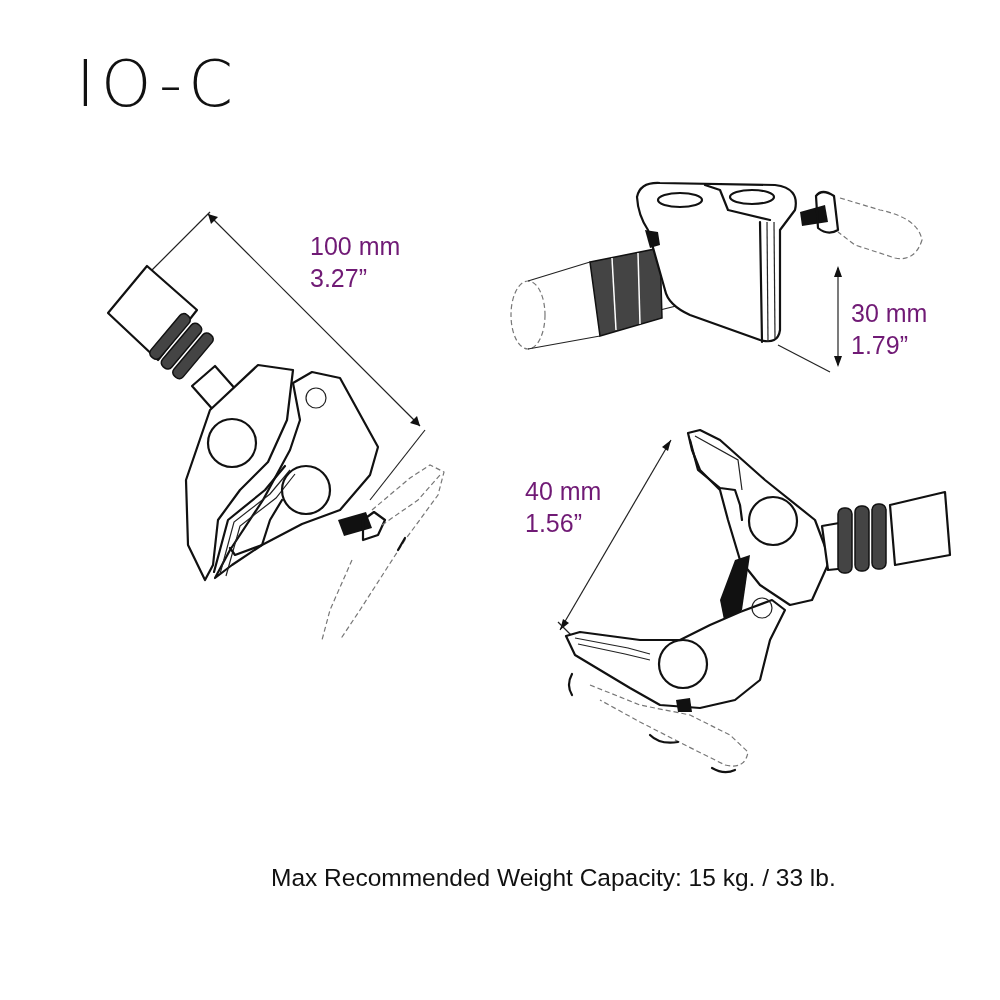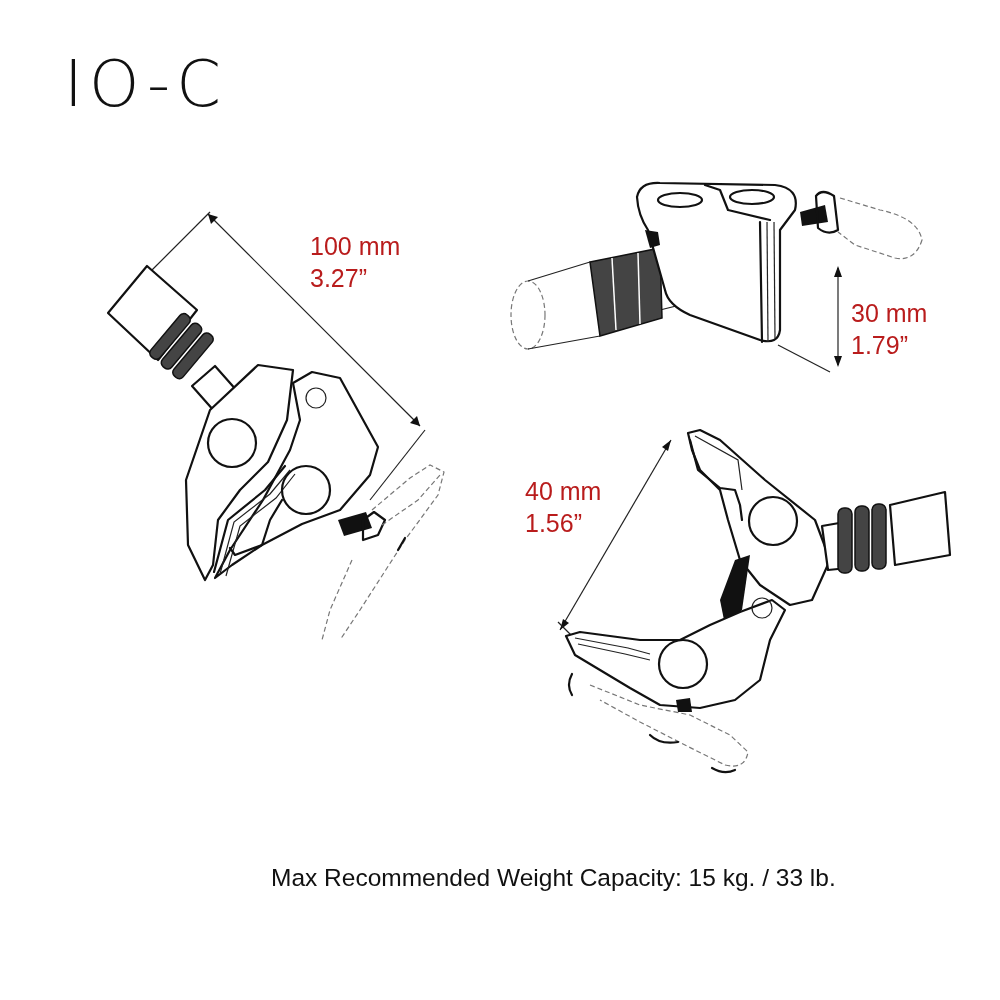--- a/index.html
+++ b/index.html
@@ -1,20 +1,20 @@
 <!DOCTYPE html>
 <html><head>
 <meta charset="utf-8">
 <style>
   html, body { margin: 0; padding: 0; background: #ffffff; }
   body { width: 1000px; height: 1000px; position: relative; overflow: hidden;
          font-family: "Liberation Sans", sans-serif; color: #111; }
-  .title { position: absolute; left: 64px; top: 52px; font-size: 64px; letter-spacing: 6px;
+  .title { position: absolute; left: 76px; top: 52px; font-size: 64px; letter-spacing: 6px;
            font-family: "DejaVu Sans", sans-serif; font-weight: 300; line-height: 1; color: #111; }
-  .dim { position: absolute; font-size: 25px; line-height: 32px; color: #b91c1c; }
+  .dim { position: absolute; font-size: 25px; line-height: 32px; color: #701a75; }
   .dim span { display: block; }
   .specs { position: absolute; left: 271px; top: 830px; font-size: 24.5px; line-height: 34px; color: #111; }
   .specs div { white-space: nowrap; margin-top: 31px; }
   svg.art { position: absolute; left: 0; top: 0; }
   .ln { fill: none; stroke: #111; stroke-width: 2.2; stroke-linejoin: round; stroke-linecap: round; }
   .thin { fill: none; stroke: #222; stroke-width: 1.2; }
   .body { fill: #fff; stroke: #111; stroke-width: 2.2; stroke-linejoin: round; }
   .knurl { fill: #444; stroke: #111; stroke-width: 1.5; }
   .dash { fill: none; stroke: #777; stroke-width: 1.2; stroke-dasharray: 5 3; }
   .blk { fill: #111; }

